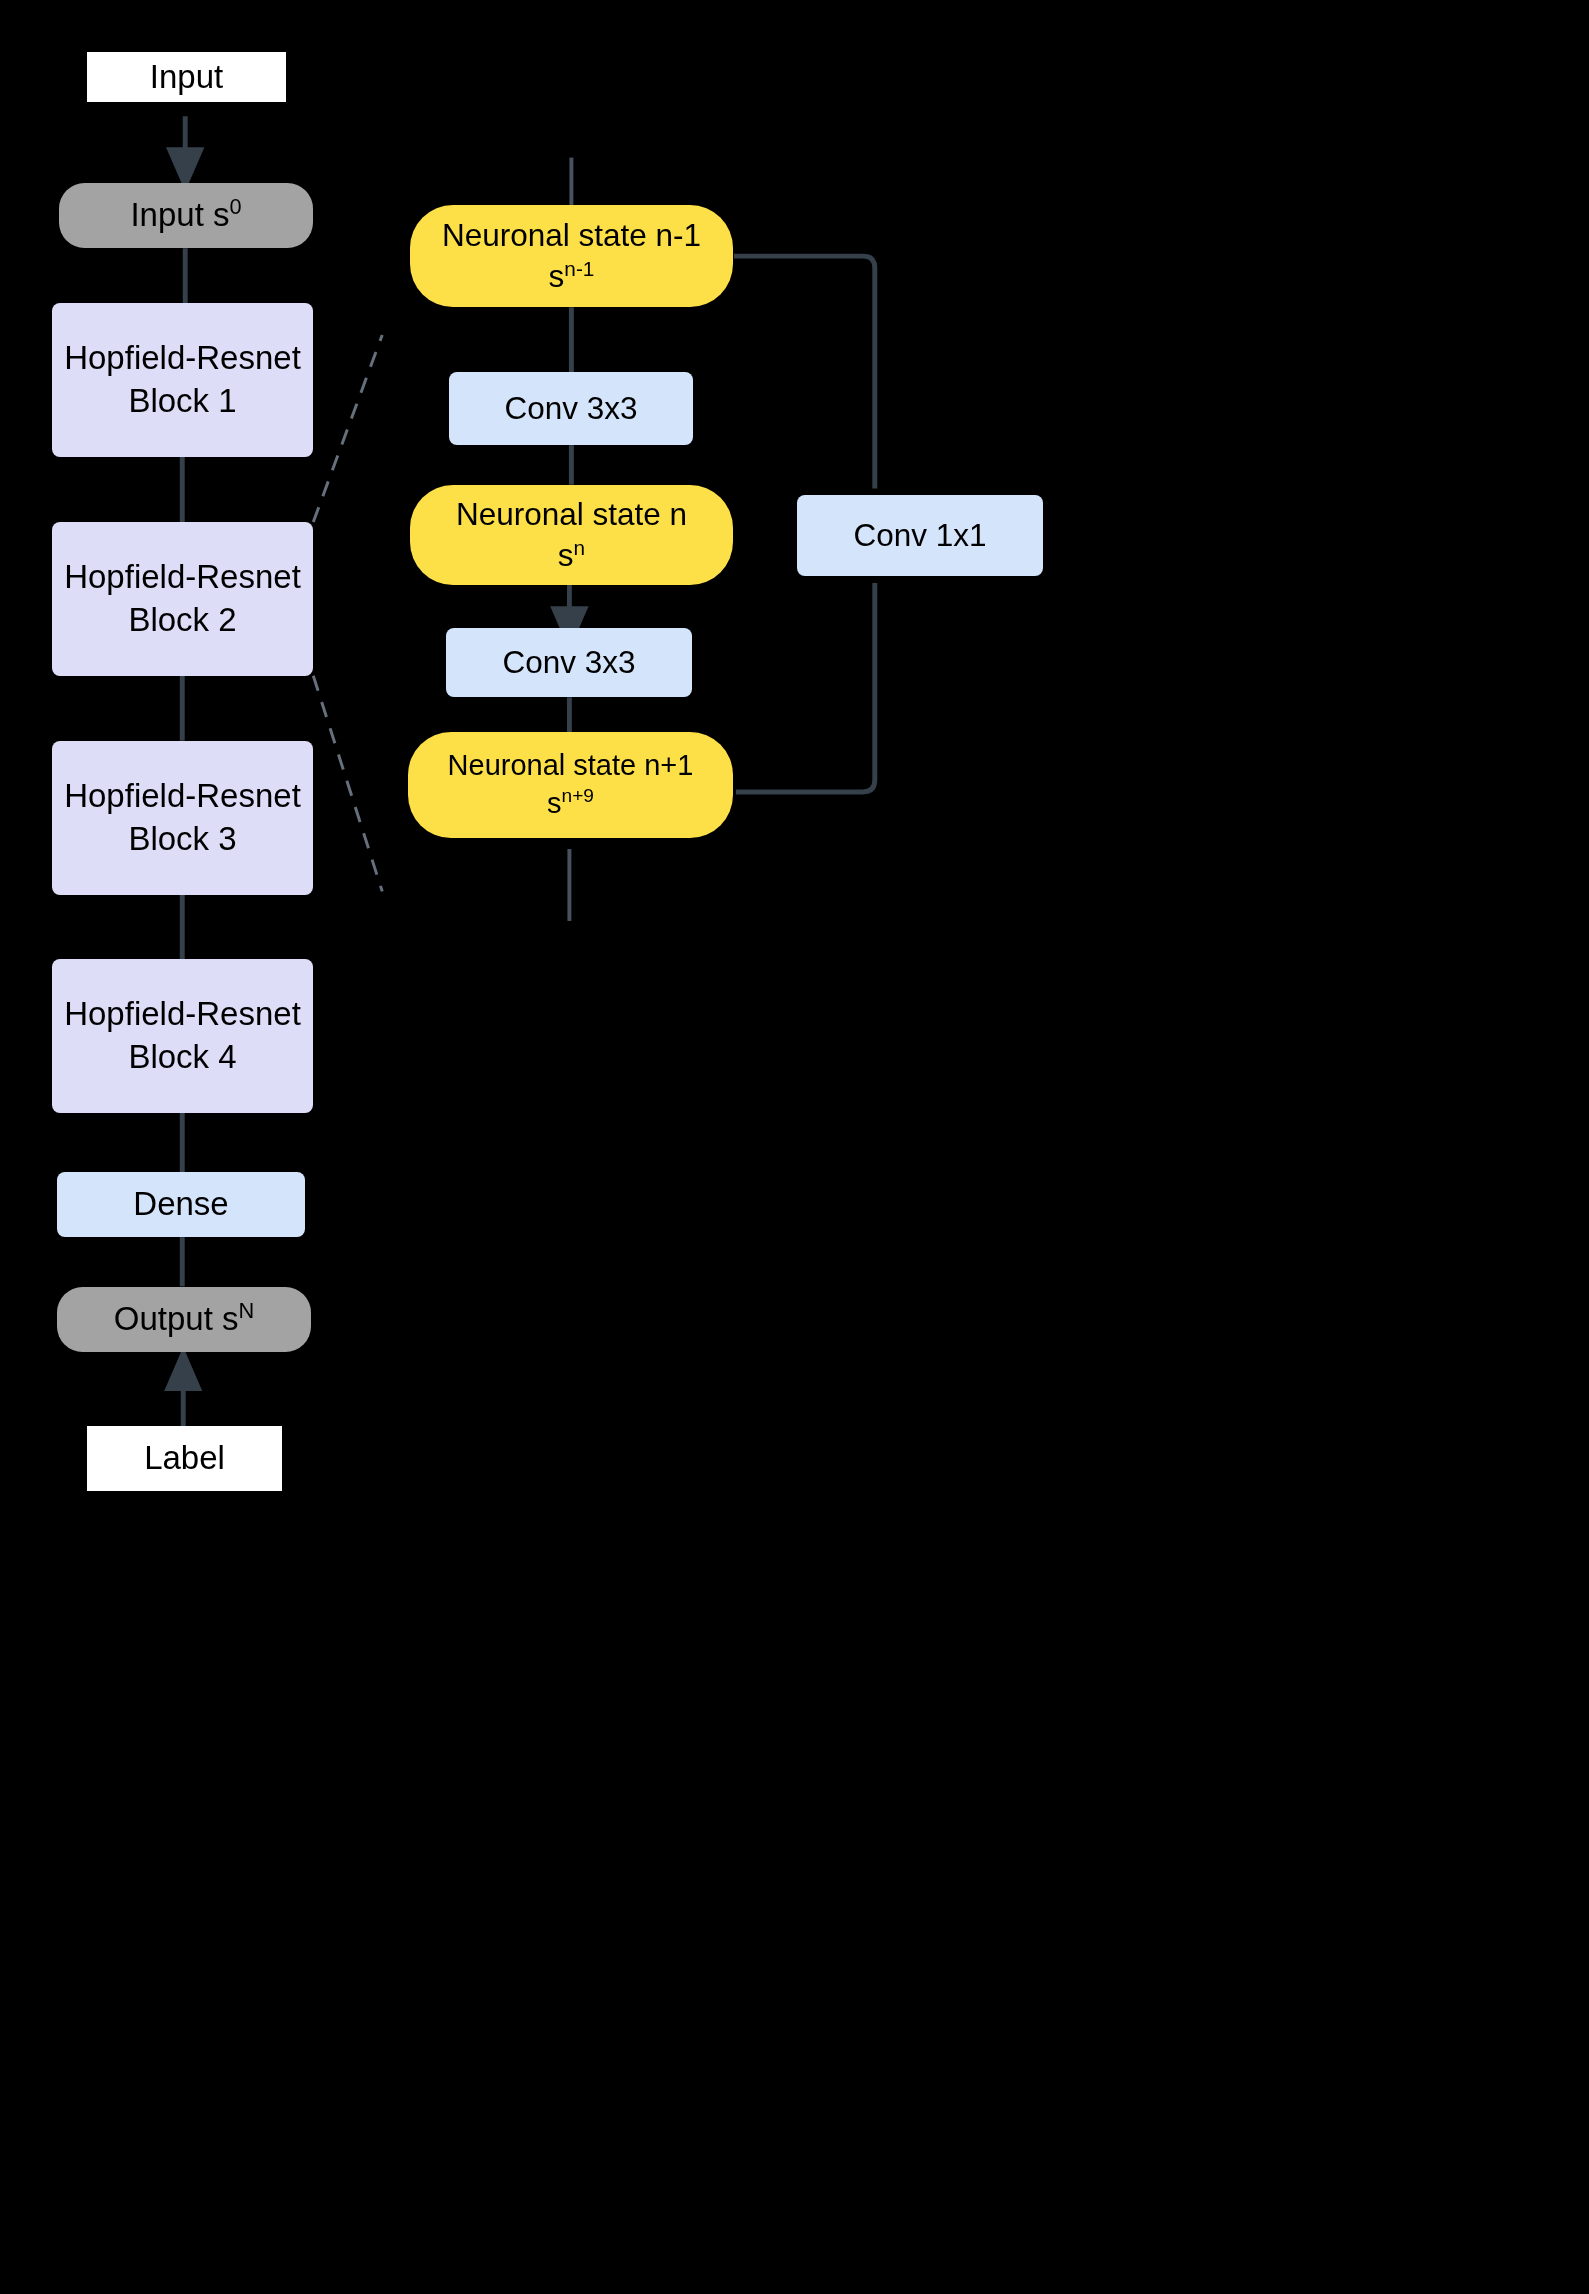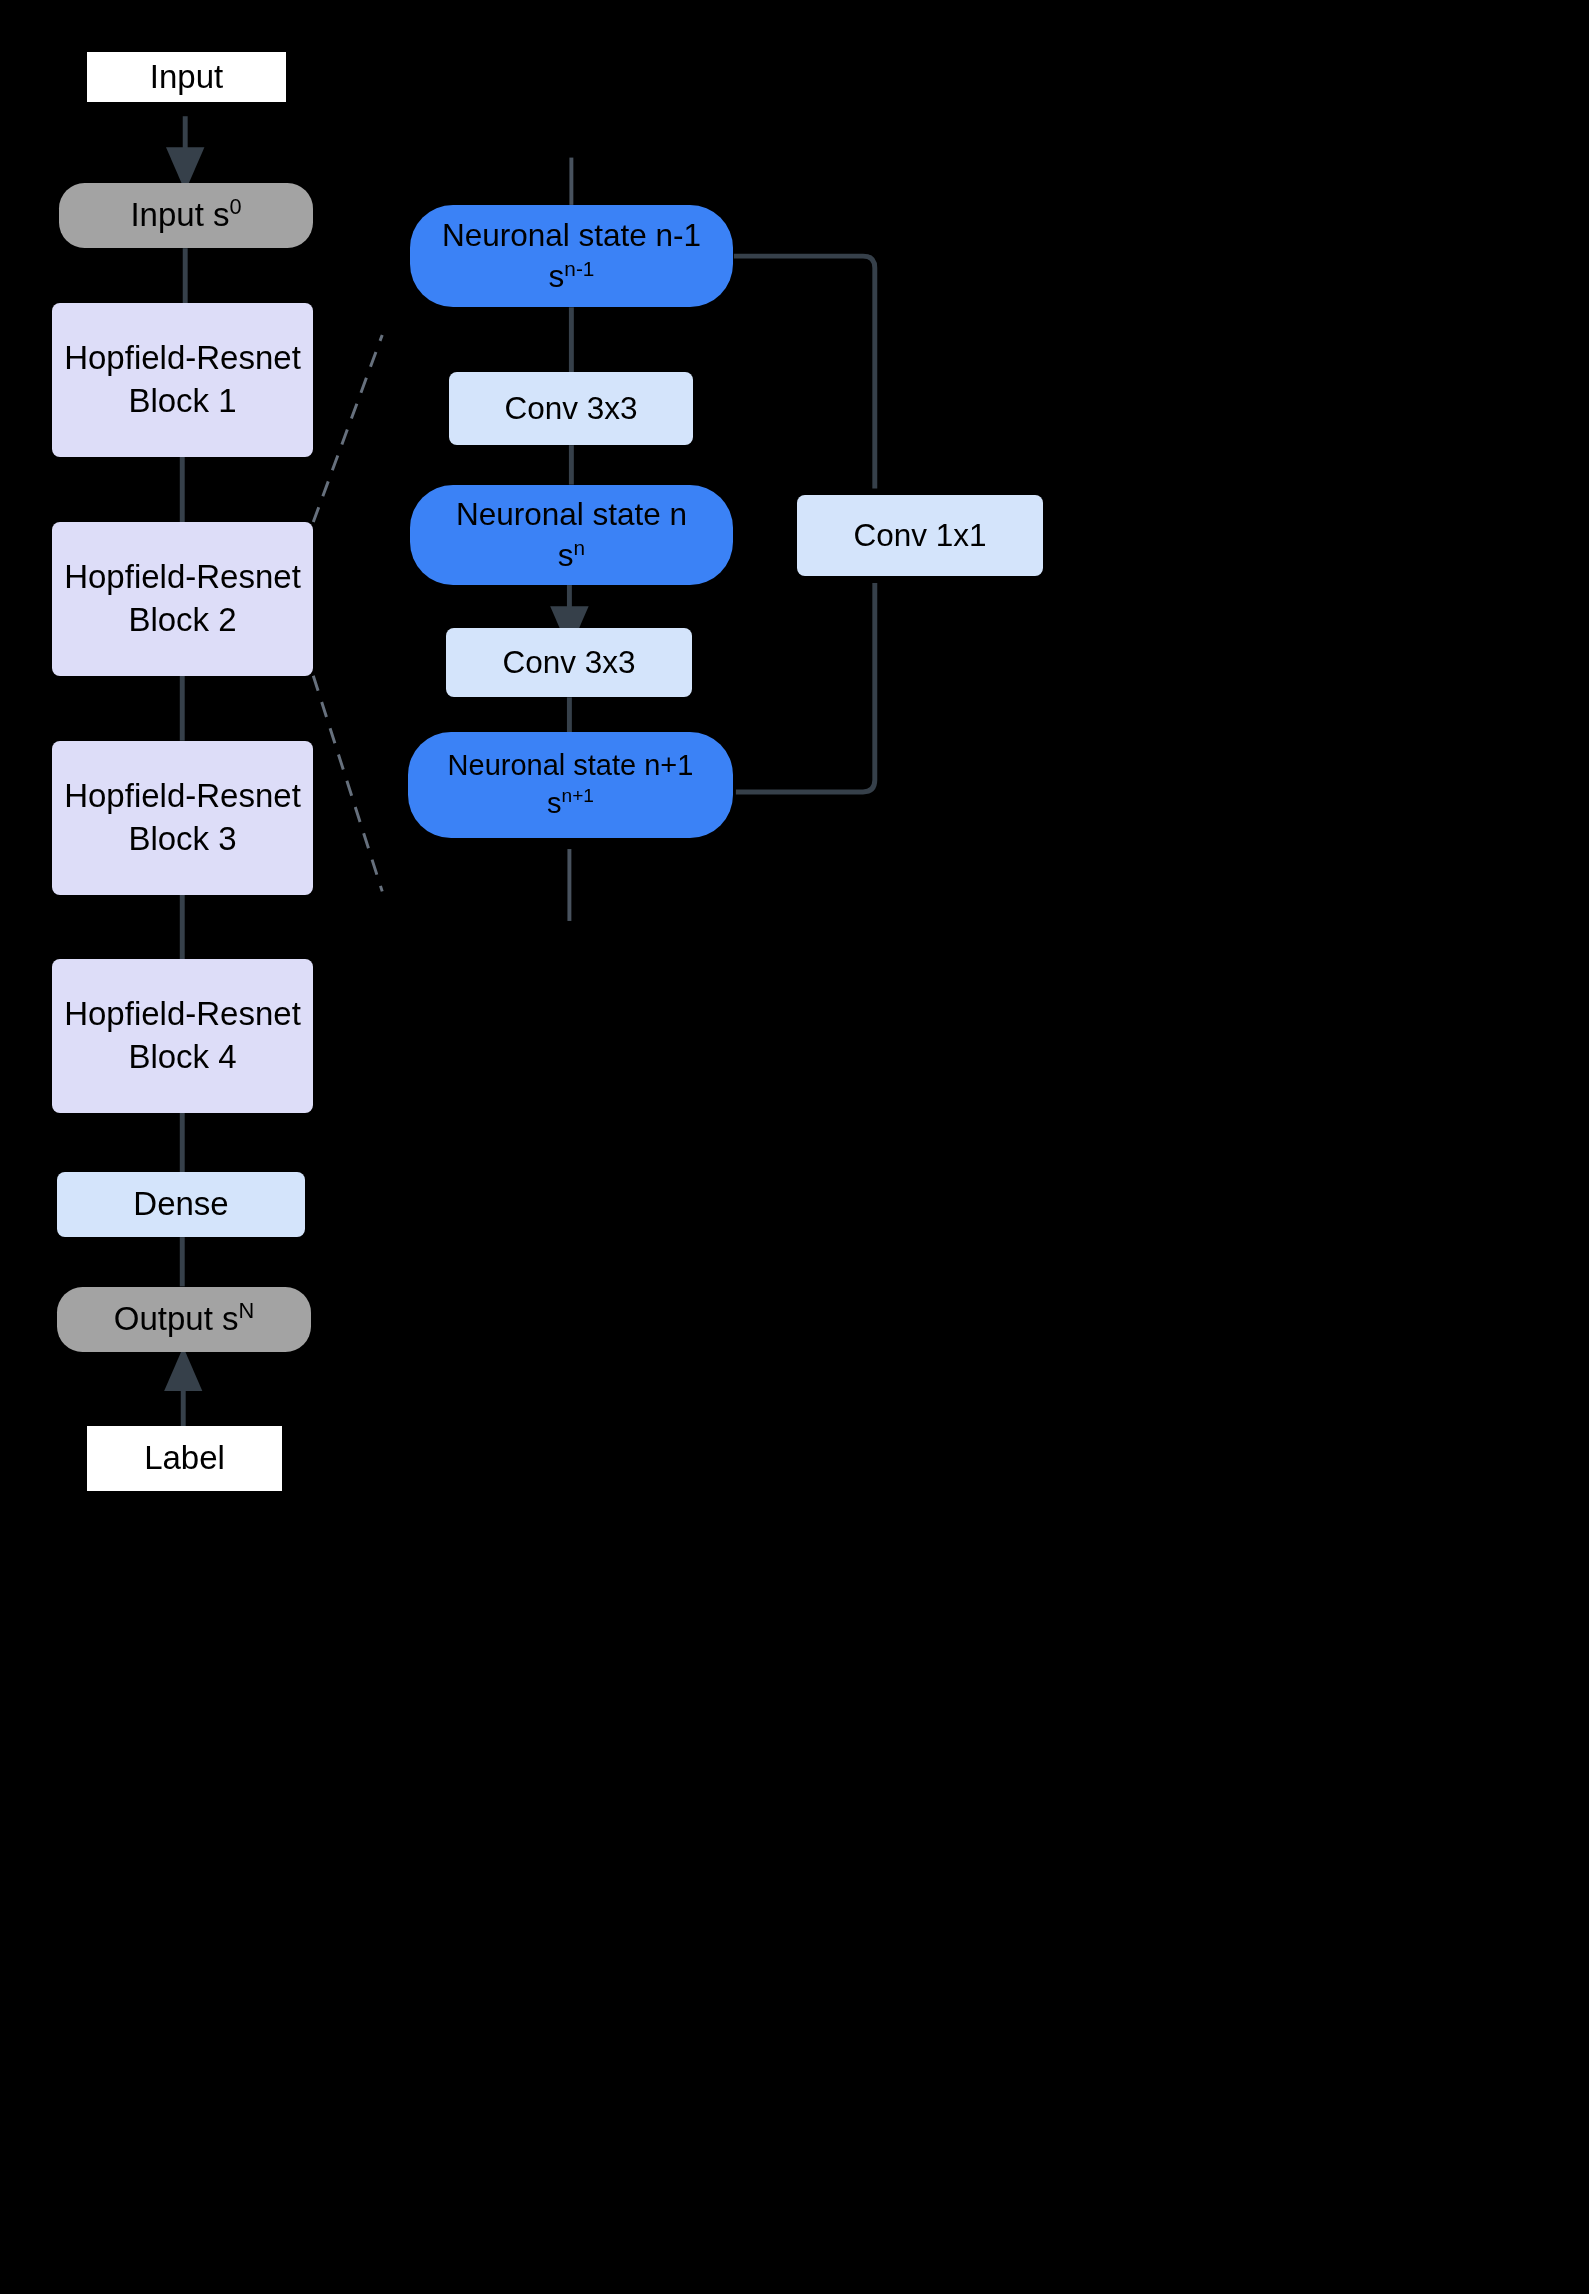--- a/index.html
+++ b/index.html
@@ -33,21 +33,21 @@
     justify-content: center;
     text-align: center;
     color: #000000;
     line-height: 1.30;
   }
   .n-white {
     background: #ffffff;
     border-radius: 0px;
   }
   .n-pale {
-    background: #3b82f6;
+    background: #fde047;
     border-radius: 43px;
   }
   .n-pale-sm {
     background: #a3a3a3;
     border-radius: 25.6px;
   }
   .n-blue {
     background: #d4e4fb;
     border-radius: 7.9px;
   }
@@ -167,21 +167,21 @@
     </span>
   </div>
 
   <div class="node n-blue" style="left:446px; top:628px; width:246px; height:69px; font-size:31.5px;">
     <span class="lbl-line">Conv 3x3</span>
   </div>
 
   <div class="node n-pale" style="left:408px; top:732px; width:325px; height:106px; font-size:29px;">
     <span class="lbl-line">Neuronal state n+1</span>
     <span class="lbl-line">
-      <span>s</span><sup>n+1</sup>
+      <span>s</span><sup>n+9</sup>
     </span>
   </div>
 
   <div class="node n-blue" style="left:753px; top:495px; width:246px; height:81px; font-size:31.5px;margin-left:44px;">
     <span class="lbl-line">Conv 1x1</span>
   </div>
 
 </div>
 
 

